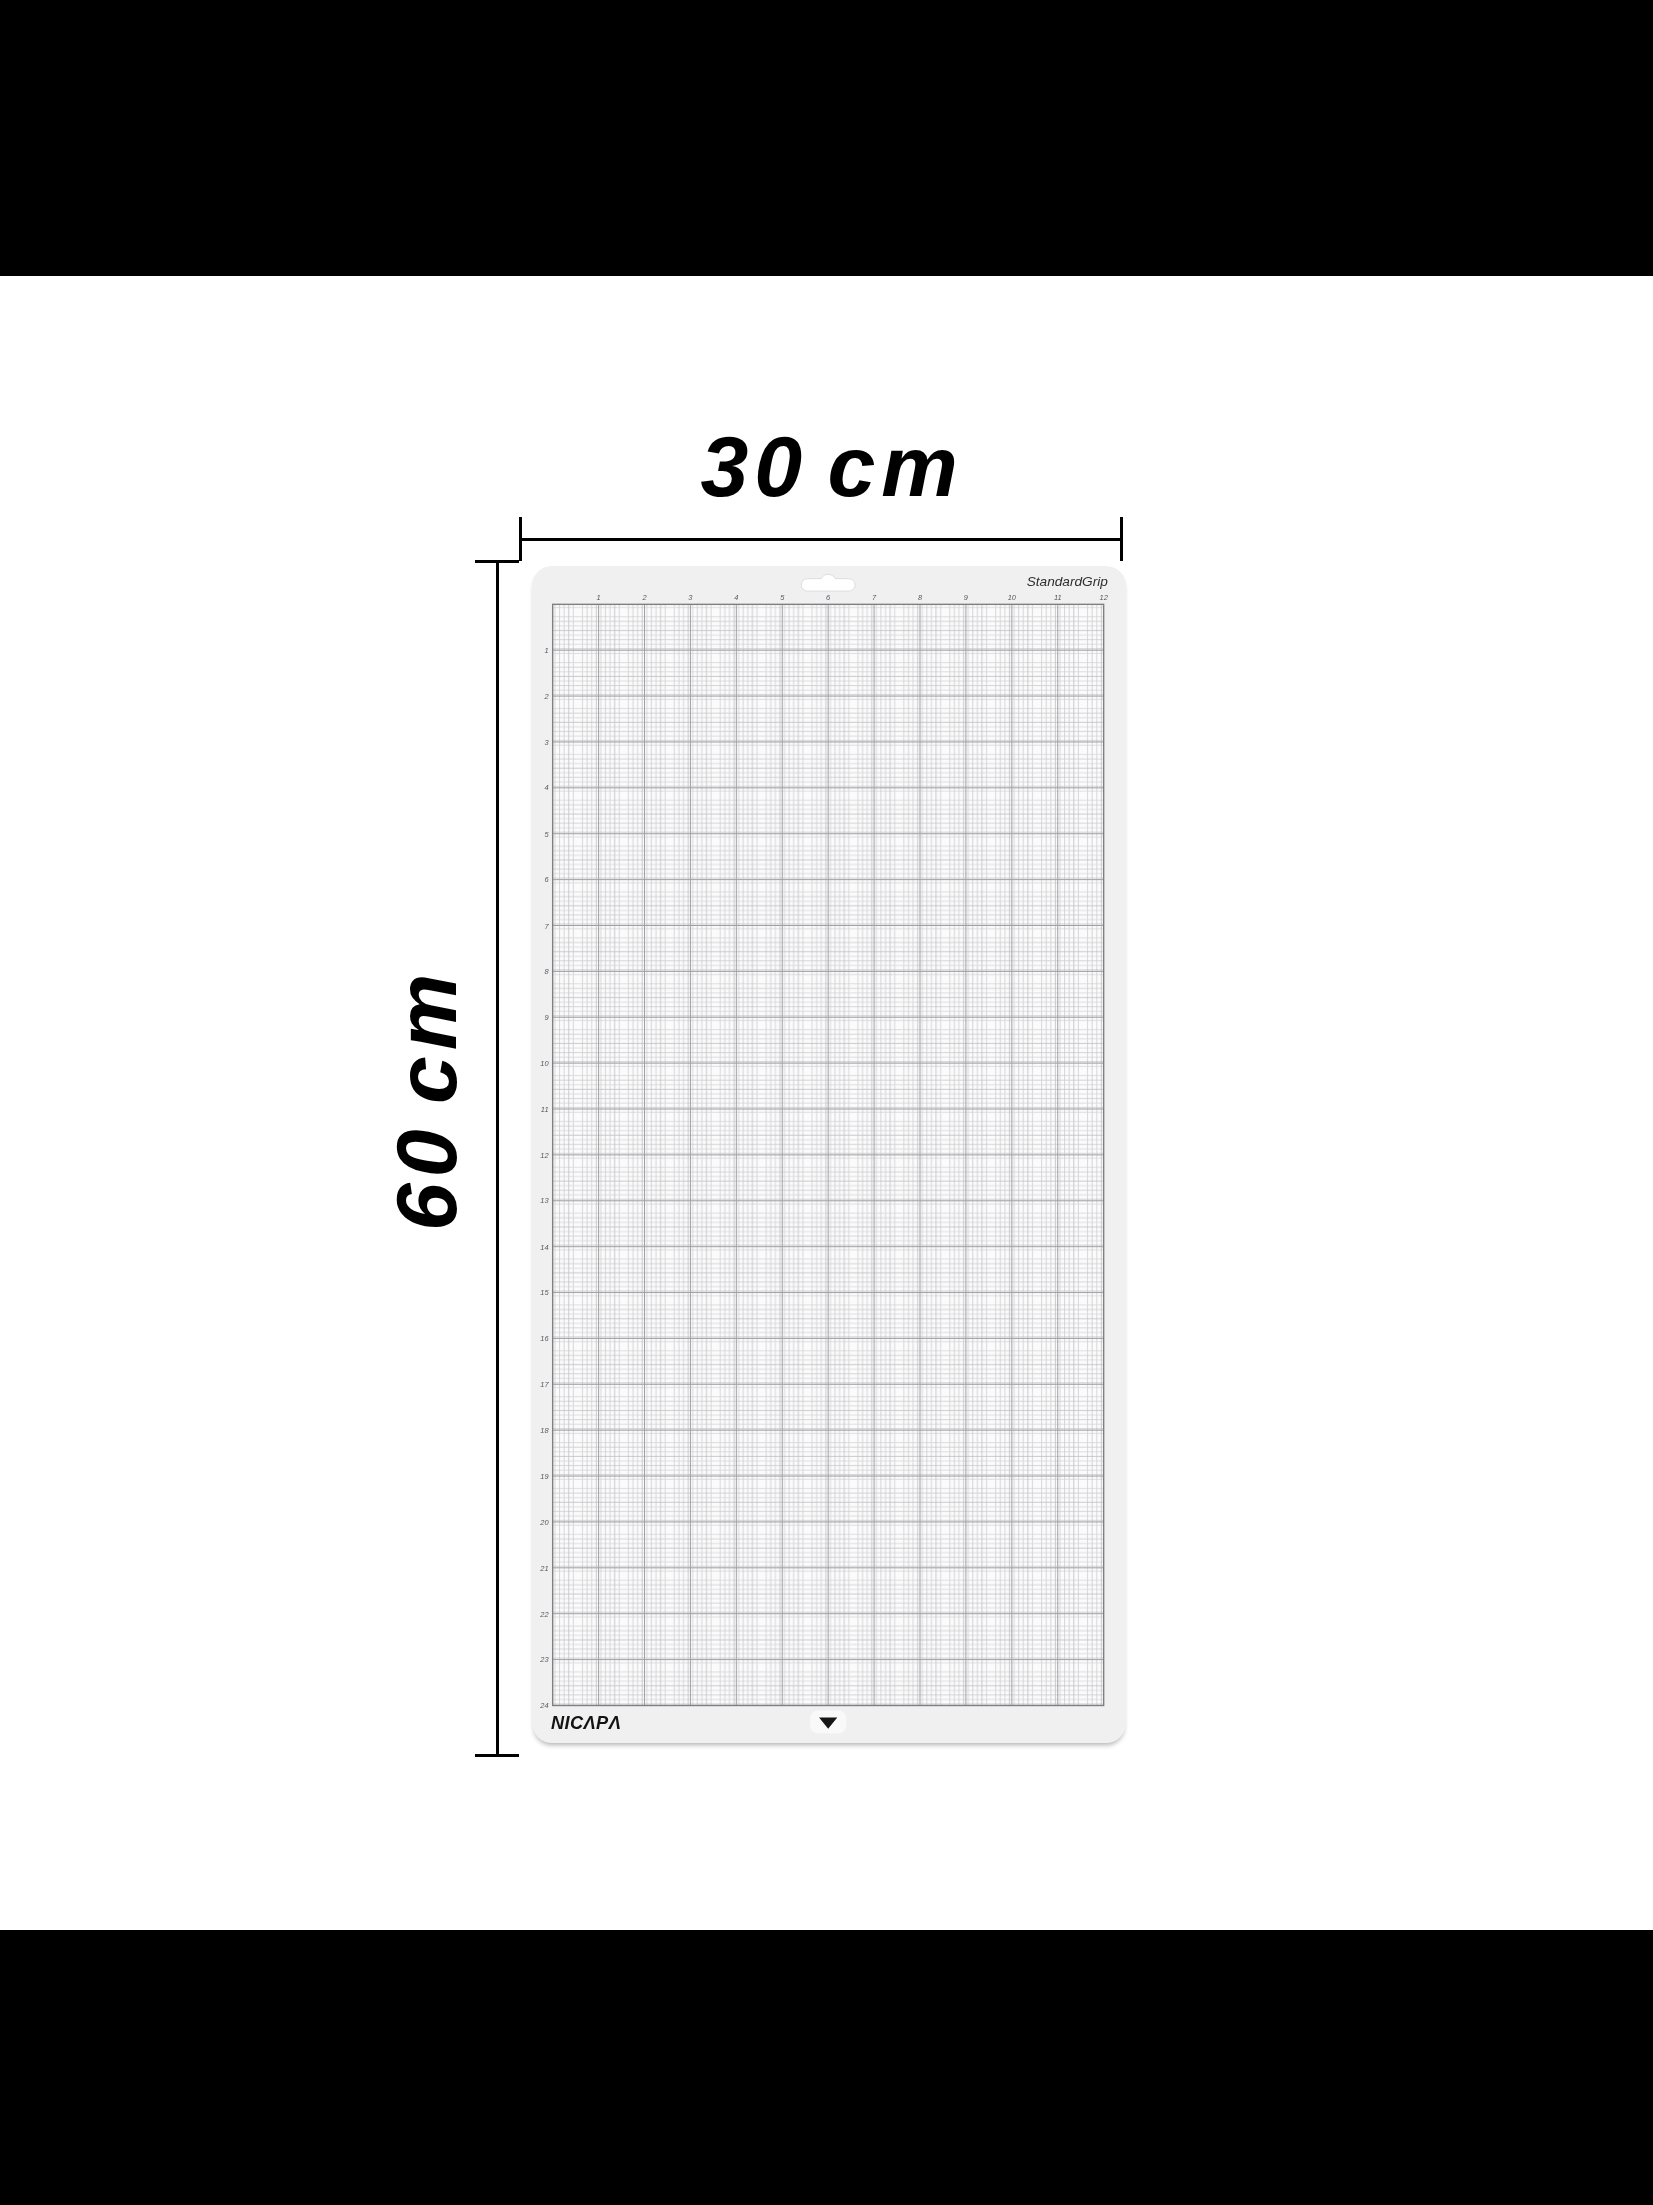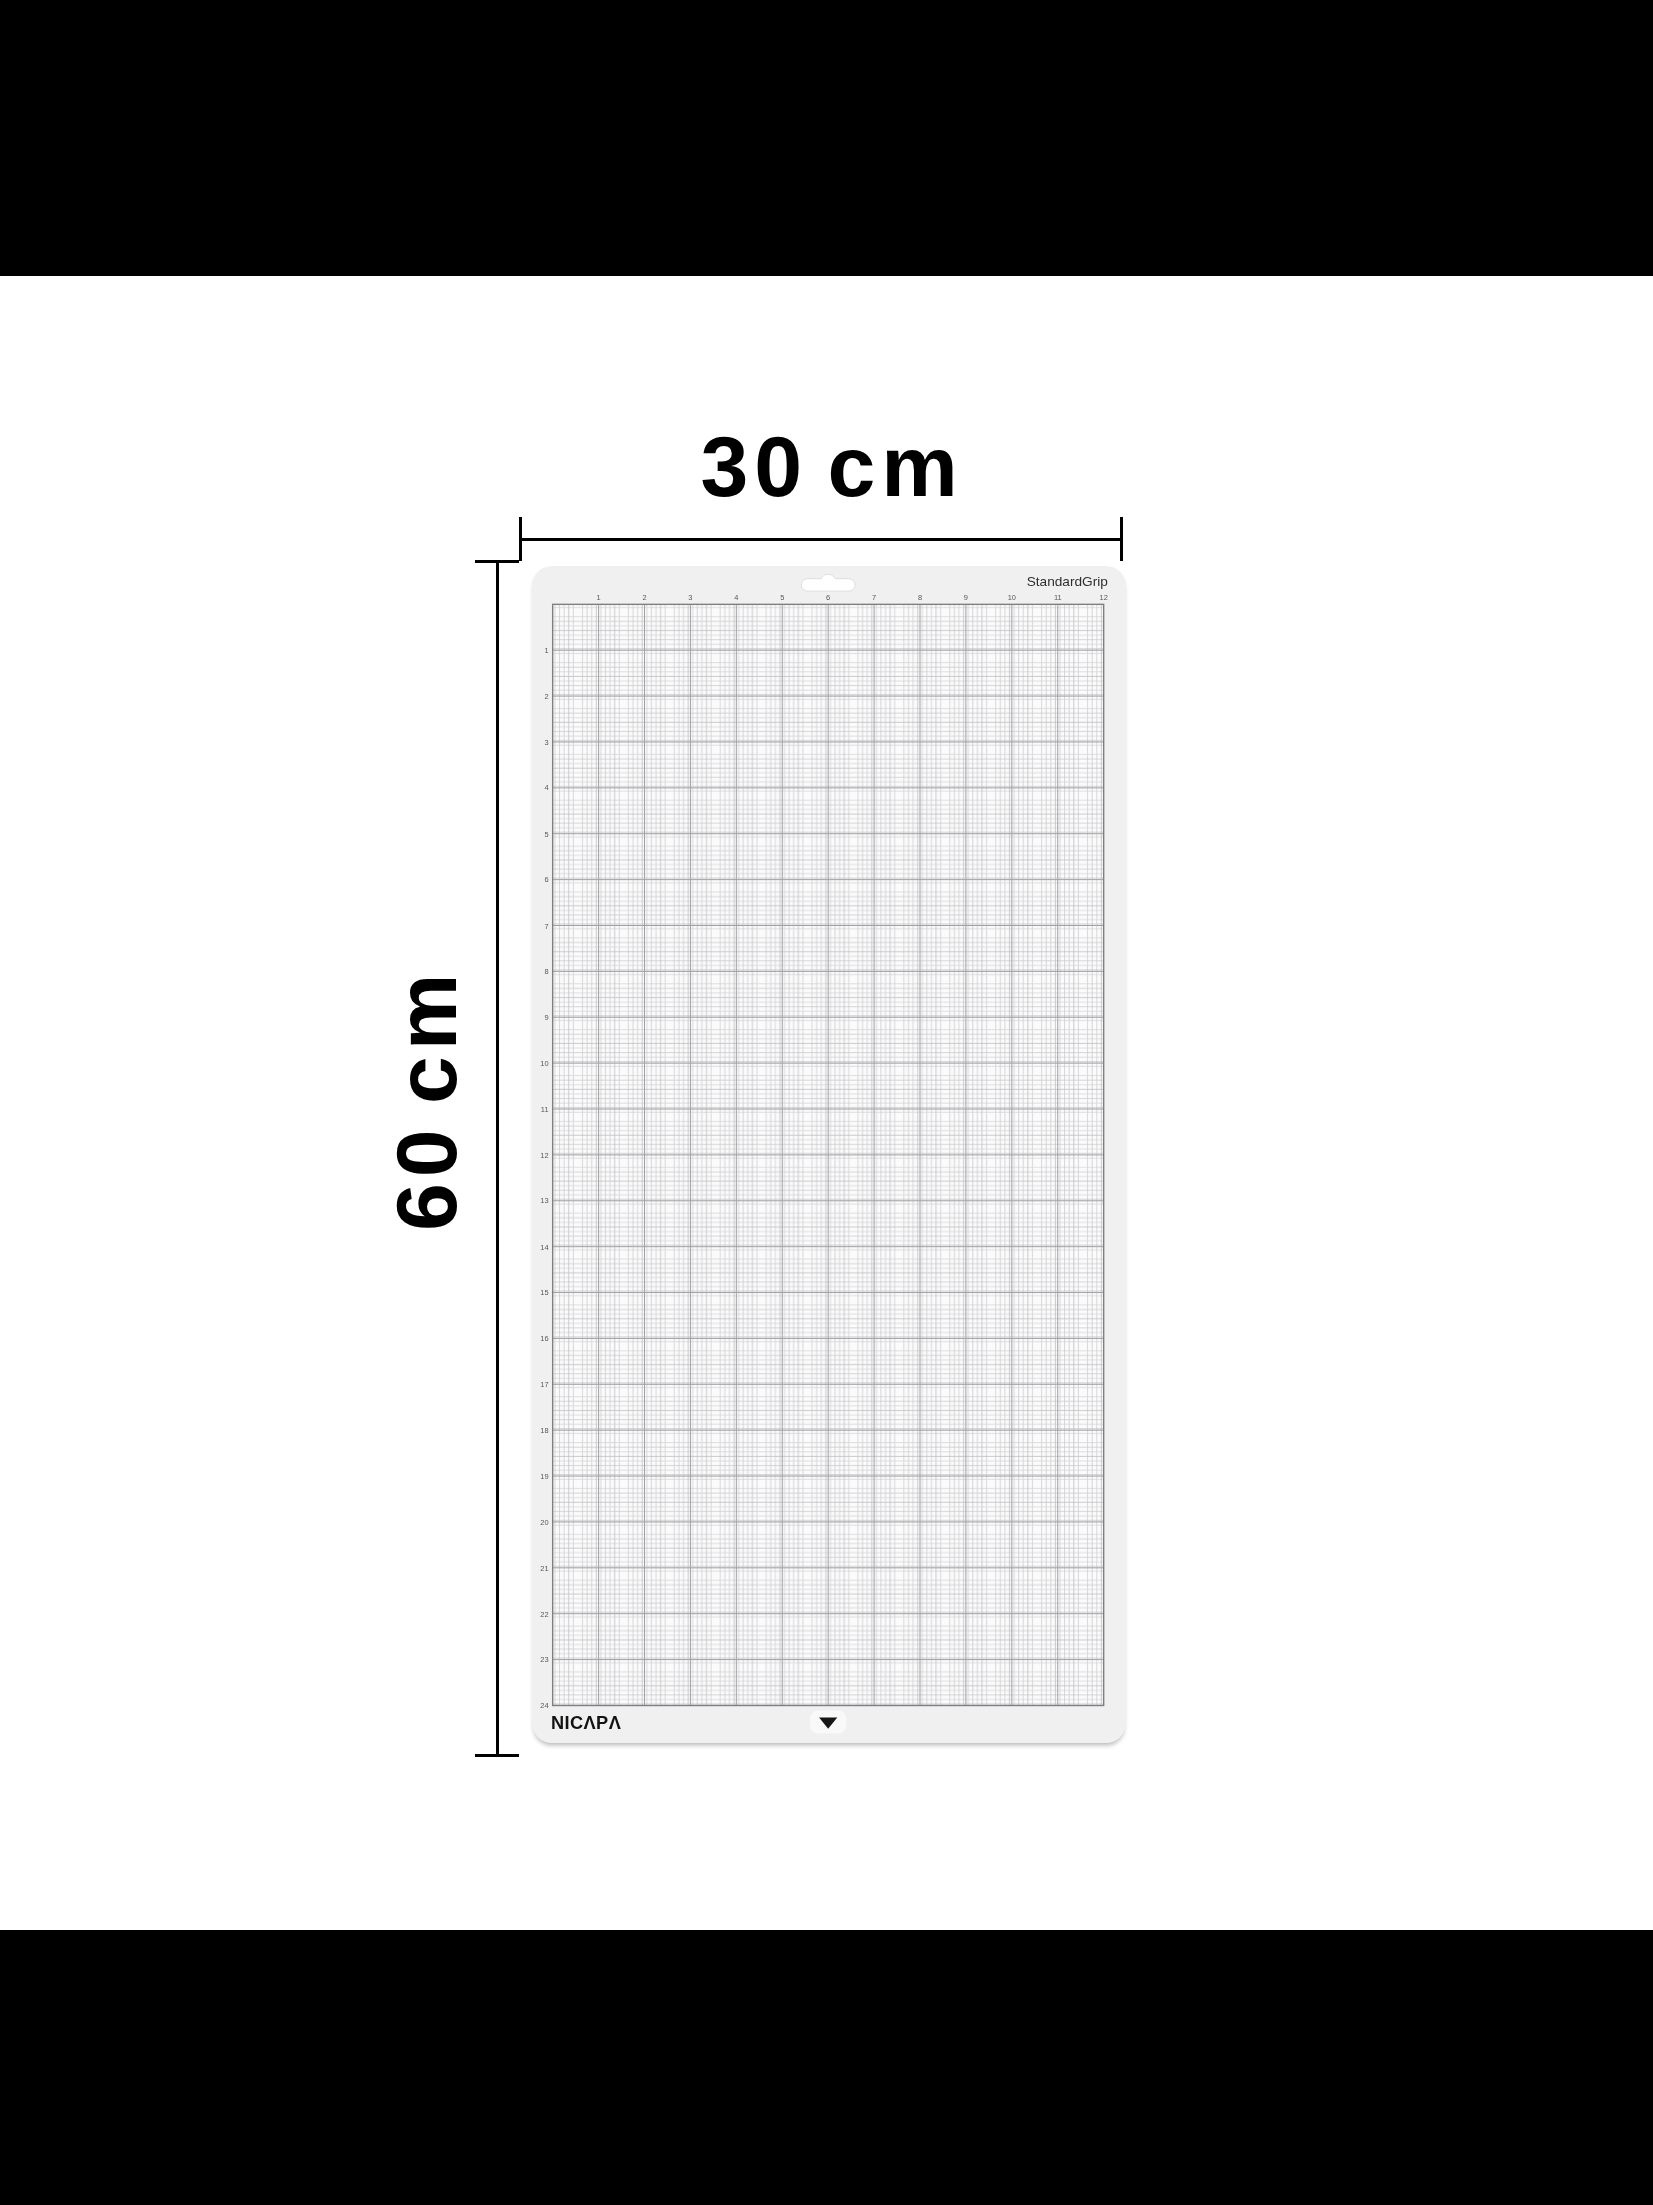--- a/index.html
+++ b/index.html
@@ -1,19 +1,19 @@
 <!DOCTYPE html>
 <html style="font-size:13.2px"><head>
 <meta charset="utf-8">
 <style>
   html,body{margin:0;padding:0;}
   body{width:1654px;height:2205px;position:relative;background:#ffffff;
        font-family:"Liberation Sans", sans-serif;overflow:hidden;}
   .abs{position:absolute;}
-  #page{position:absolute;left:0;top:0;width:1626px;height:2205px;filter:blur(0.5px);}
+  #page{position:absolute;left:0;top:0;width:1626px;height:2205px;filter:blur(0.5px);font-style:italic;}
 </style>
 </head>
 <body>
 <div id="page">
 
 <div class="abs" style="left:-3.3px;top:-3.3px;width:1661px;height:279px;background:#000;"></div>
 
 <div class="abs" style="left:-3.3px;top:1930px;width:1661px;height:279px;background:#000;"></div>
 
 <div class="abs" style="left:5px;top:417px;width:1654px;text-align:center;font-size:86px;font-weight:bold;color:#000;letter-spacing:5.8px;word-spacing:-10px;">30&nbsp;cm</div>

